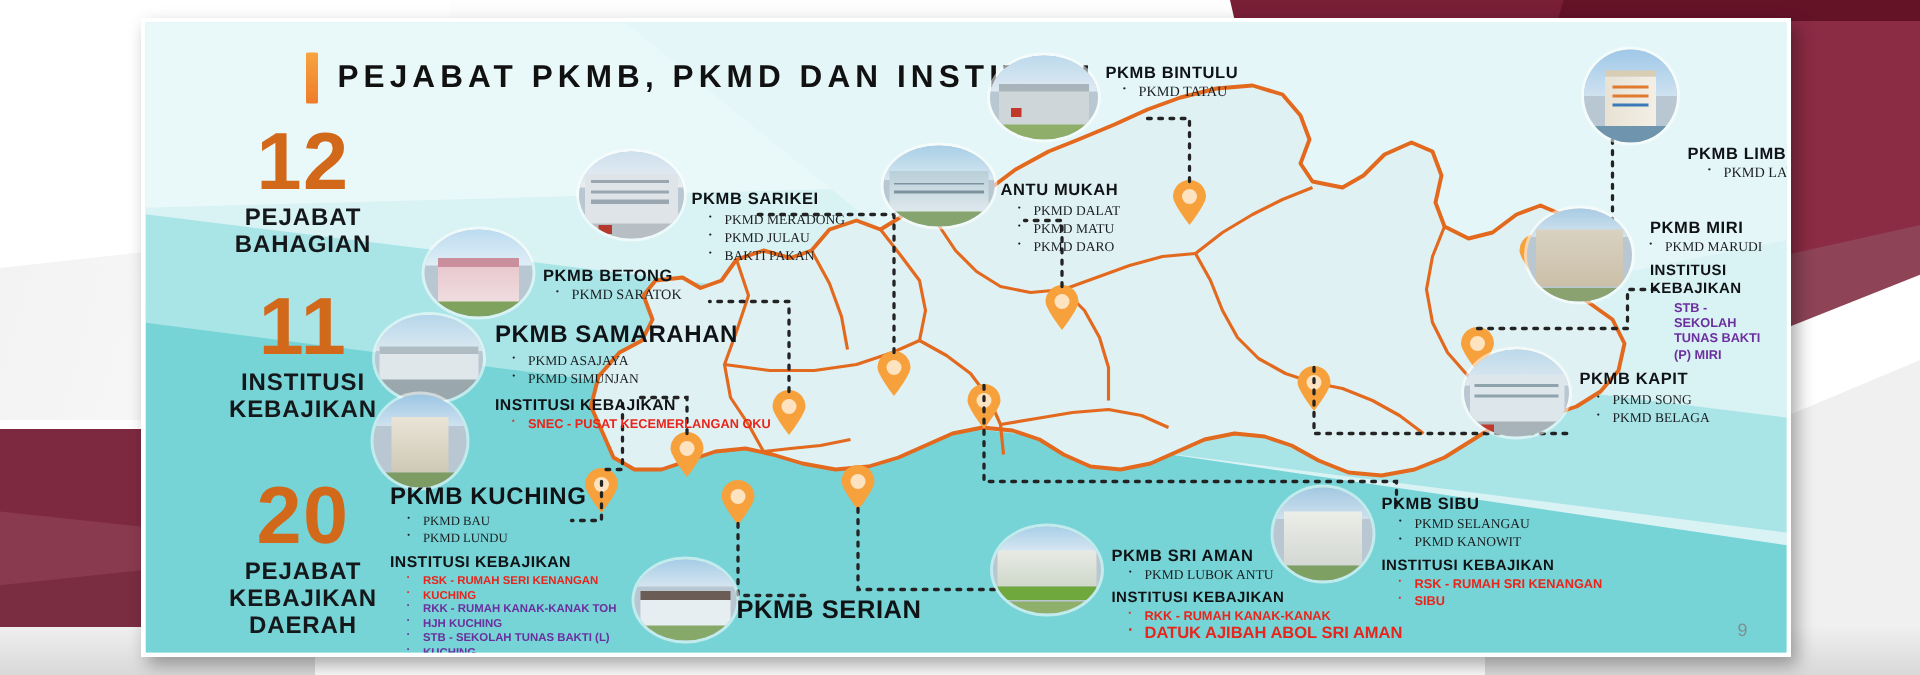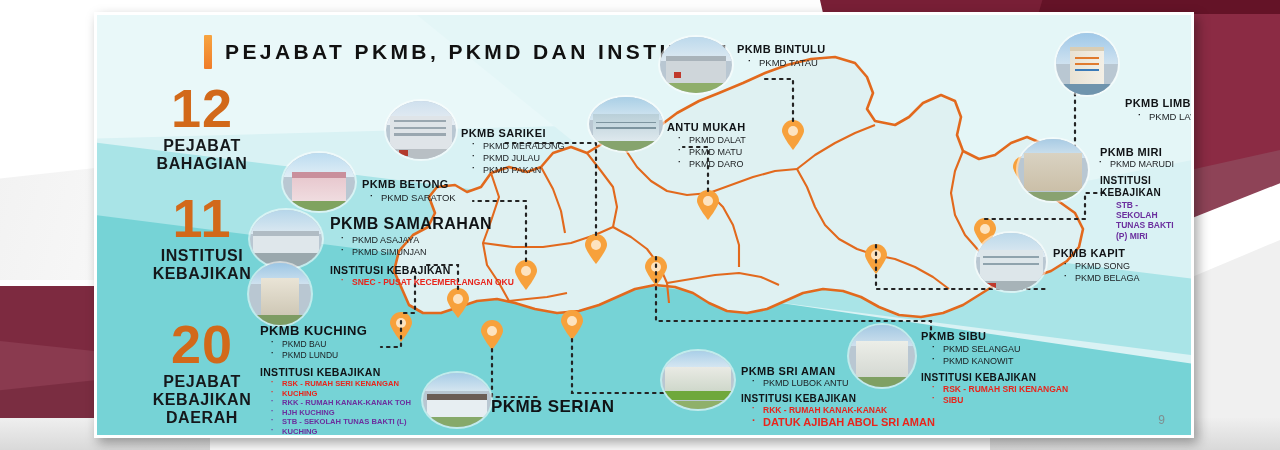--- a/index.html
+++ b/index.html
@@ -92,21 +92,21 @@
     box-shadow:0 0 0 2px rgba(255,255,255,.55);
   }
   .photo .sky  { position:absolute; left:0; top:0; width:100%; height:42%; }
   .photo .bld  { position:absolute; left:8%; bottom:16%; width:84%; height:50%; }
   .photo .gnd  { position:absolute; left:0; bottom:0; width:100%; height:18%; }
   .photo .win  { position:absolute; background:rgba(255,255,255,.45); }
 
   
   .lbl { position:absolute; }
   .lbl .t  { font-weight:bold; color:#101316; letter-spacing:.4px; white-space:nowrap; }
-  .lbl .sub{ color:#1a1d20; white-space:nowrap; }
+  .lbl .sub{ color:#1a1d20; white-space:nowrap;font-family:Liberation Serif, serif; }
   .lbl ul  { list-style:none; }
   .lbl li  { white-space:nowrap; position:relative; }
   .lbl li::before { content:"\00B7"; position:absolute; left:-11px; top:-2px; font-weight:bold; }
   .ik-hd { font-weight:bold; color:#101316; letter-spacing:.3px; }
   .red   { color:#e8251c; font-weight:bold; }
   .purple{ color:#6b2f9e; font-weight:bold; }
 
   .pageno { position:absolute; right:26px; bottom:8px; font-size:12px; color:#7f8f90; }
 </style>
 </head>
@@ -366,21 +366,21 @@
       <ul style="margin-left:24px; margin-top:2px;">
         <li class="sub">PKMD LAWAS</li>
       </ul>
     </div>
 
     <div class="lbl" style="left:364px; top:112px; font-size:9px;">
       <div class="t" style="font-size:11px;">PKMB SARIKEI</div>
       <ul style="margin-left:22px; margin-top:1px; line-height:1.35;">
         <li class="sub">PKMD MERADONG</li>
         <li class="sub">PKMD JULAU</li>
-        <li class="sub">PKMD PAKAN</li>
+        <li class="sub">BAKTI PAKAN</li>
       </ul>
     </div>
 
     <div class="lbl" style="left:570px; top:106px; font-size:9px;">
       <div class="t" style="font-size:11px;">ANTU MUKAH</div>
       <ul style="margin-left:22px; margin-top:1px; line-height:1.35;">
         <li class="sub">PKMD DALAT</li>
         <li class="sub">PKMD MATU</li>
         <li class="sub">PKMD DARO</li>
       </ul>
@@ -453,21 +453,21 @@
         <li class="red" style="font-size:8.5px;">RKK - RUMAH KANAK-KANAK</li>
         <li class="red" style="font-size:11px;">DATUK AJIBAH ABOL SRI AMAN</li>
       </ul>
     </div>
 
     <div class="lbl" style="left:394px; top:382px; font-size:9.5px;">
       <div class="t" style="font-size:17px;">PKMB SERIAN</div>
     </div>
 
     <div class="lbl" style="left:163px; top:308px; font-size:8.5px;">
-      <div class="t" style="font-size:13px;">PKMB KUCHING</div>
+      <div class="t" style="font-size:16px;">PKMB KUCHING</div>
       <ul style="margin-left:22px; margin-top:1px; line-height:1.3;">
         <li class="sub">PKMD BAU</li>
         <li class="sub">PKMD LUNDU</li>
       </ul>
       <div class="ik-hd" style="font-size:10.5px; margin-top:5px;">INSTITUSI KEBAJIKAN</div>
       <ul style="margin-left:22px; margin-top:1px; line-height:1.26;">
         <li class="red" style="font-size:7.6px;">RSK - RUMAH SERI KENANGAN</li>
         <li class="red" style="font-size:7.6px; list-style:none;">KUCHING</li>
         <li class="purple" style="font-size:7.6px;">RKK - RUMAH KANAK-KANAK TOH</li>
         <li class="purple" style="font-size:7.6px; list-style:none;">HJH KUCHING</li>

